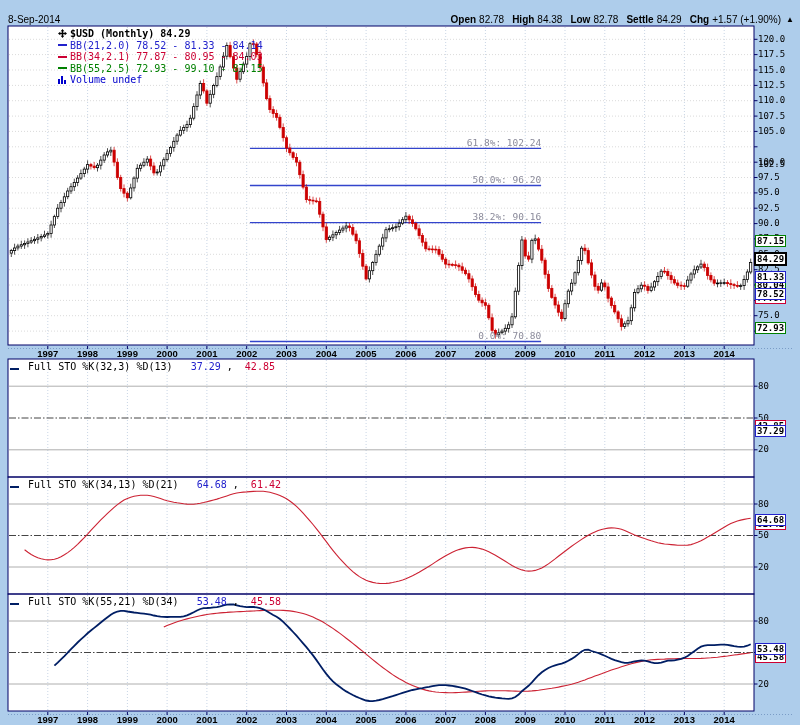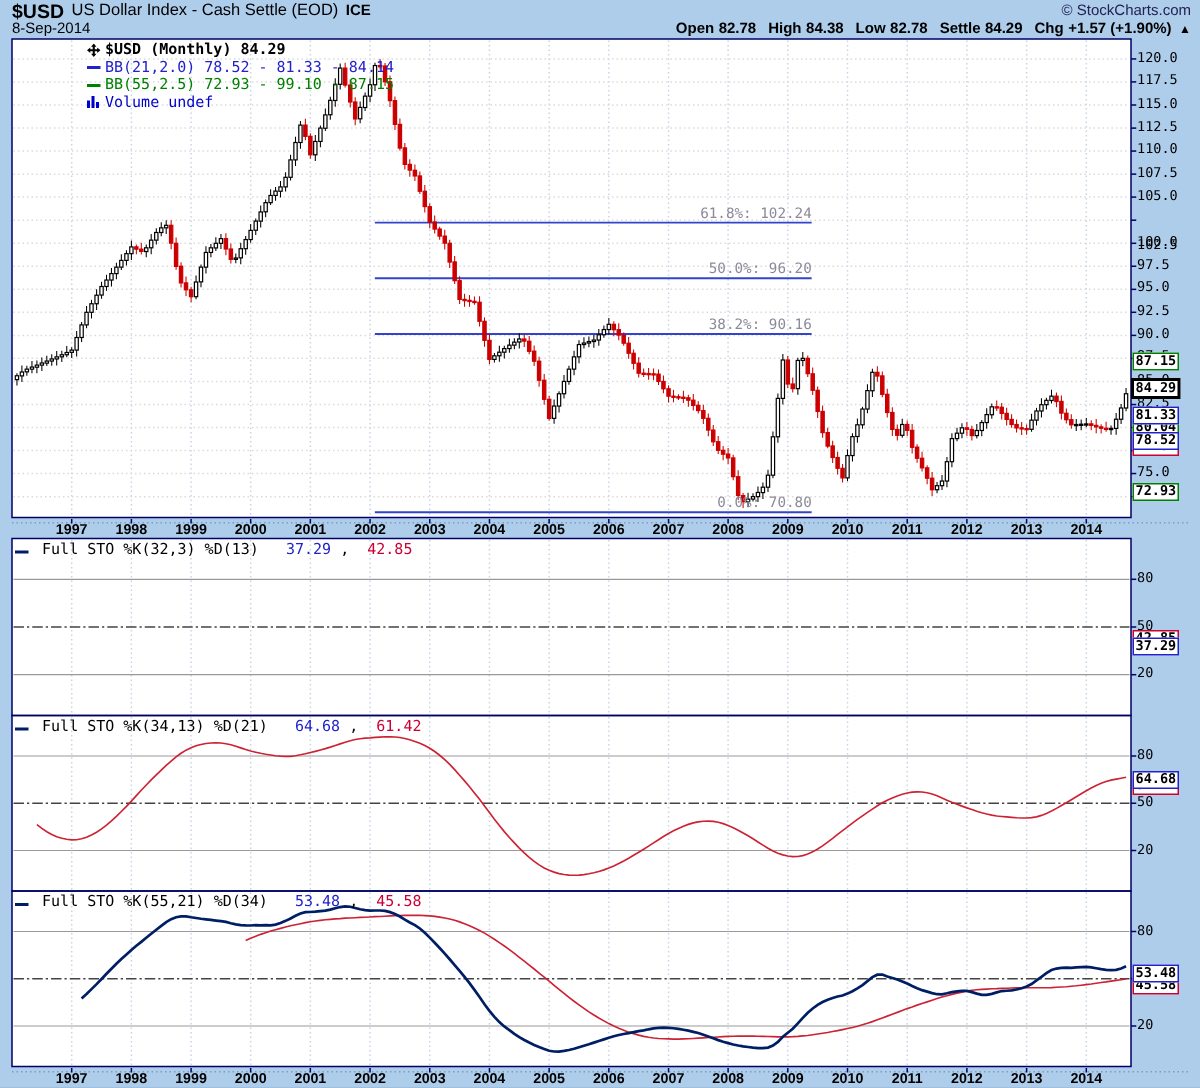--- a/index.html
+++ b/index.html
@@ -17,21 +17,21 @@
   
   .hrow1{position:absolute;top:0;left:8px;right:6px;height:14px;display:flex;align-items:center;}
   .sym{font-size:13px;font-weight:bold;margin-right:5px;}
   .t{font-size:11px;margin-right:5px;}
   .ex{font-size:10px;font-weight:bold;}
   .credit{margin-left:auto;font-size:10px;color:#222255;}
   .hrow2{position:absolute;top:13px;left:8px;right:6px;height:13px;display:flex;
          align-items:center;font-size:10px;color:#000;}
   .quote{margin-left:auto;display:flex;align-items:center;}
   .quote .ql{font-weight:bold;margin-left:8px;margin-right:3px;}
-  .quote .qv{font-weight:bold;}
+  .quote .qv{font-weight:normal;}
   .arr{font-size:8px;margin-left:5px;}
   
   .legend{position:absolute;font-family:"DejaVu Sans Mono",monospace;font-size:10px;
           line-height:11.5px;color:#000;z-index:2;white-space:nowrap;}
   #legend-main{left:10px;top:28px;}
   .lrow{height:11.5px;display:flex;align-items:center;padding-left:48px;}
   .lrow.b1{font-weight:bold;}
   .sw{display:inline-block;width:9px;height:2px;background:currentColor;margin-right:3px;flex:none;}
   .icn{margin-right:3px;flex:none;display:inline-block;}
   .sto-legend{left:10px;}
@@ -696,26 +696,20 @@
       <line x1="754" y1="418.0" x2="757.5" y2="418.0" stroke="#000066"></line>
       <line x1="754" y1="449.8" x2="757.5" y2="449.8" stroke="#000066"></line>
       <line x1="754" y1="504.0" x2="757.5" y2="504.0" stroke="#000066"></line>
       <line x1="754" y1="535.5" x2="757.5" y2="535.5" stroke="#000066"></line>
       <line x1="754" y1="567.0" x2="757.5" y2="567.0" stroke="#000066"></line>
       <line x1="754" y1="621.0" x2="757.5" y2="621.0" stroke="#000066"></line>
       <line x1="754" y1="652.5" x2="757.5" y2="652.5" stroke="#000066"></line>
       <line x1="754" y1="684.0" x2="757.5" y2="684.0" stroke="#000066"></line>
     </svg>
 
-  <div class="hrow1">
-    <span class="sym">$USD</span>
-    <span class="t">US Dollar Index - Cash Settle (EOD)</span>
-    <span class="ex">ICE</span>
-    <span class="credit">© StockCharts.com</span>
-  </div>
   <div class="hrow2">
     <span class="date">8-Sep-2014</span>
     <span class="quote">
       <span class="ql">Open</span>
       <span class="qv">82.78</span>
       <span class="ql">High</span>
       <span class="qv">84.38</span>
       <span class="ql">Low</span>
       <span class="qv">82.78</span>
       <span class="ql">Settle</span>
@@ -729,20 +723,24 @@
   <div id="legend-main" class="legend">
     <div class="lrow b1">
       <svg class="icn" width="9" height="9">
         <path d="M4.5 0 L6.3 2.2 H5.2 V3.8 H6.8 V2.7 L9 4.5 L6.8 6.3 V5.2 H5.2 V6.8 H6.3 L4.5 9 L2.7 6.8 H3.8 V5.2 H2.2 V6.3 L0 4.5 L2.2 2.7 V3.8 H3.8 V2.2 H2.7 Z" fill="#000"></path>
       </svg>
       <span>$USD (Monthly) 84.29</span>
     </div>
     <div class="lrow" style="color: rgb(34, 34, 204);">
       <span class="sw"></span>
       <span>BB(21,2.0) 78.52 - 81.33 - 84.14</span>
+    </div>
+    <div class="lrow" style="color: rgb(204, 0, 51);">
+      <span class="sw"></span>
+      <span>BB(34,2.1) 77.87 - 80.95 - 84.03</span>
     </div>
     <div class="lrow" style="color: rgb(0, 128, 0);">
       <span class="sw"></span>
       <span>BB(55,2.5) 72.93 - 99.10 - 87.15</span>
     </div>
     <div class="lrow" style="color: rgb(0, 0, 204);">
       <svg class="icn" width="9" height="8">
         <rect x="0" y="3" width="2" height="5" fill="#0000CC"></rect>
         <rect x="3" y="0" width="2" height="8" fill="#0000CC"></rect>
         <rect x="6" y="4" width="2" height="4" fill="#0000CC"></rect>

